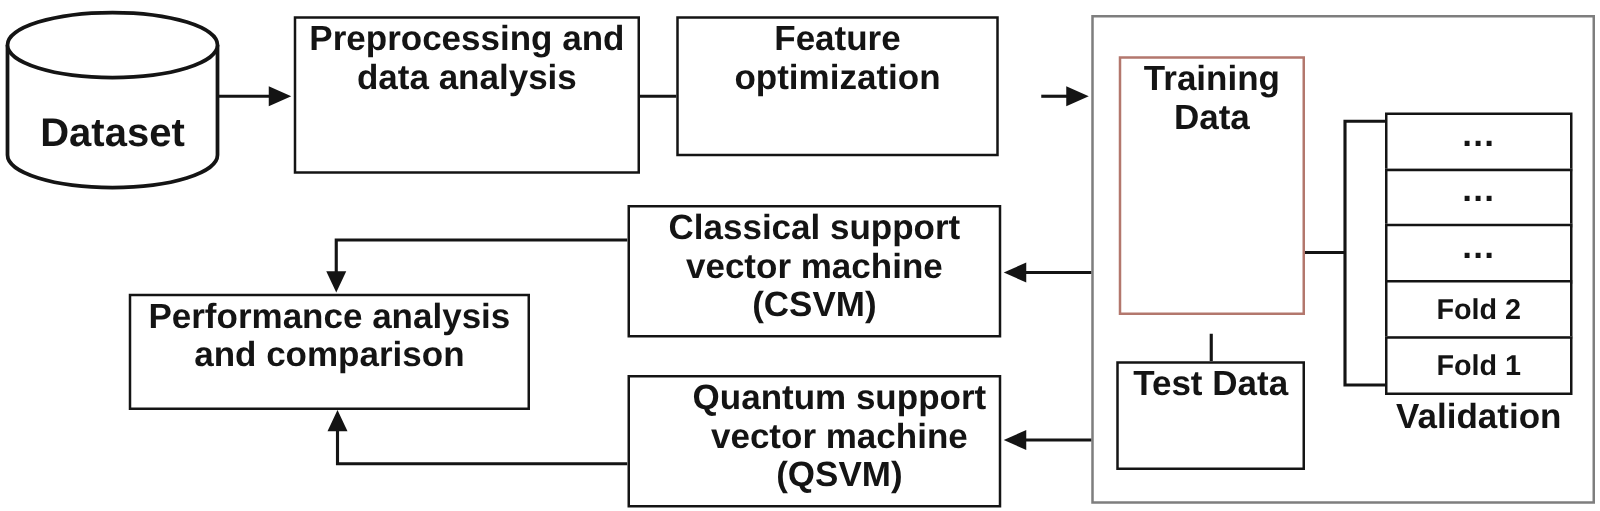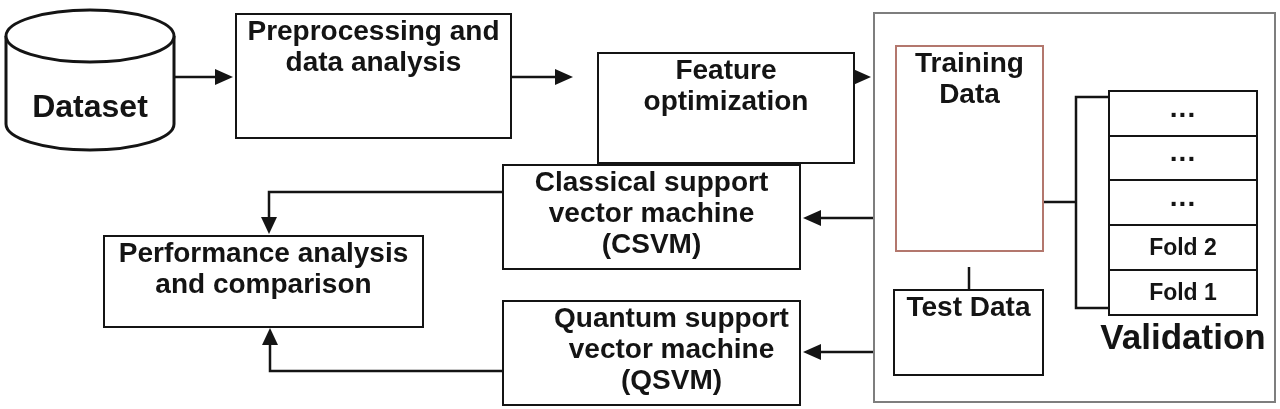--- a/index.html
+++ b/index.html
@@ -29,21 +29,21 @@
     border: 2.5px solid var(--box-border);
     display: flex;
     flex-direction: column;
     align-items: center;
     text-align: center;
     font-size: 28px;
     line-height: 31px;
   }
   .label-line { display: block; }
   #box-preprocessing { left: 235px; top: 13px;  width: 277px; height: 126px; }
-  #box-feature       { left: 597px; top: 13px;  width: 258px; height: 112px; margin-top: 39px; }
+  #box-feature       { left: 541px; top: 13px;  width: 258px; height: 112px; }
   #box-csvm          { left: 502px; top: 164px; width: 299px; height: 106px; }
   #box-qsvm          { left: 502px; top: 300px; width: 299px; height: 106px; padding-left: 40px; }
   #box-performance   { left: 103px; top: 235px; width: 321px; height: 93px; }
   #split-container {
     position: absolute;
     left: 873px; top: 12px; width: 403px; height: 391px;
     background: #ffffff;
     border: 2px solid var(--container-border);
   }
   #box-training {
@@ -71,21 +71,21 @@
   #dataset-label {
     position: absolute;
     left: 0px; top: 88px; width: 180px;
     text-align: center;
     font-size: 32px;
   }
   #validation-label {
     position: absolute;
     left: 1093px; top: 317px; width: 180px;
     text-align: center;
-    font-size: 35px;
+    font-size: 28px;
   }
   svg .connector { stroke: var(--connector); stroke-width: 2.5; fill: none; }
   svg .arrowhead { fill: var(--connector); stroke: none; }
   svg .shape     { stroke: var(--box-border); stroke-width: 3; fill: #ffffff; }
 </style>
 </head>
 <body>
 
 <div class="canvas">
 

